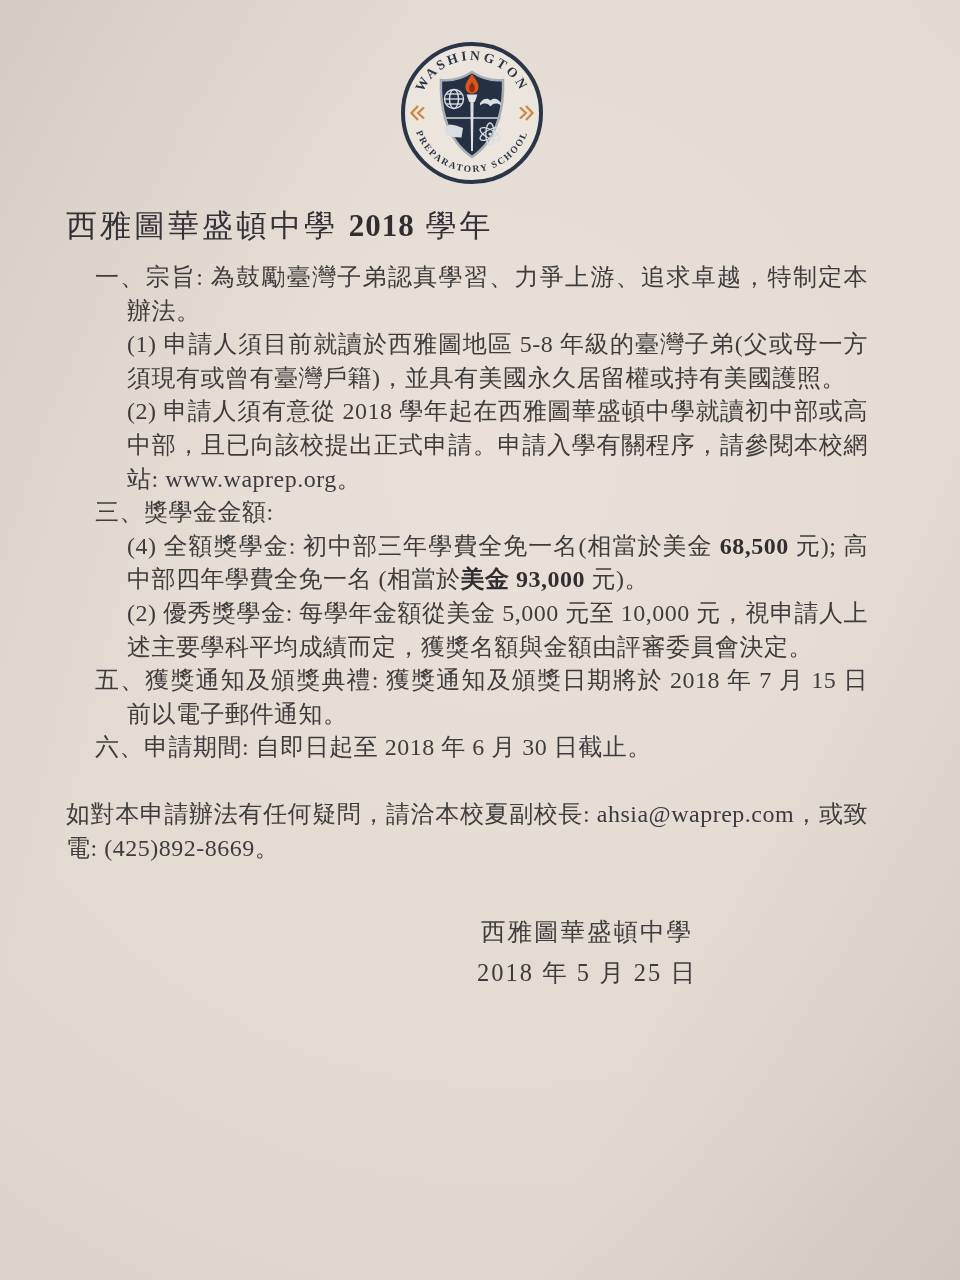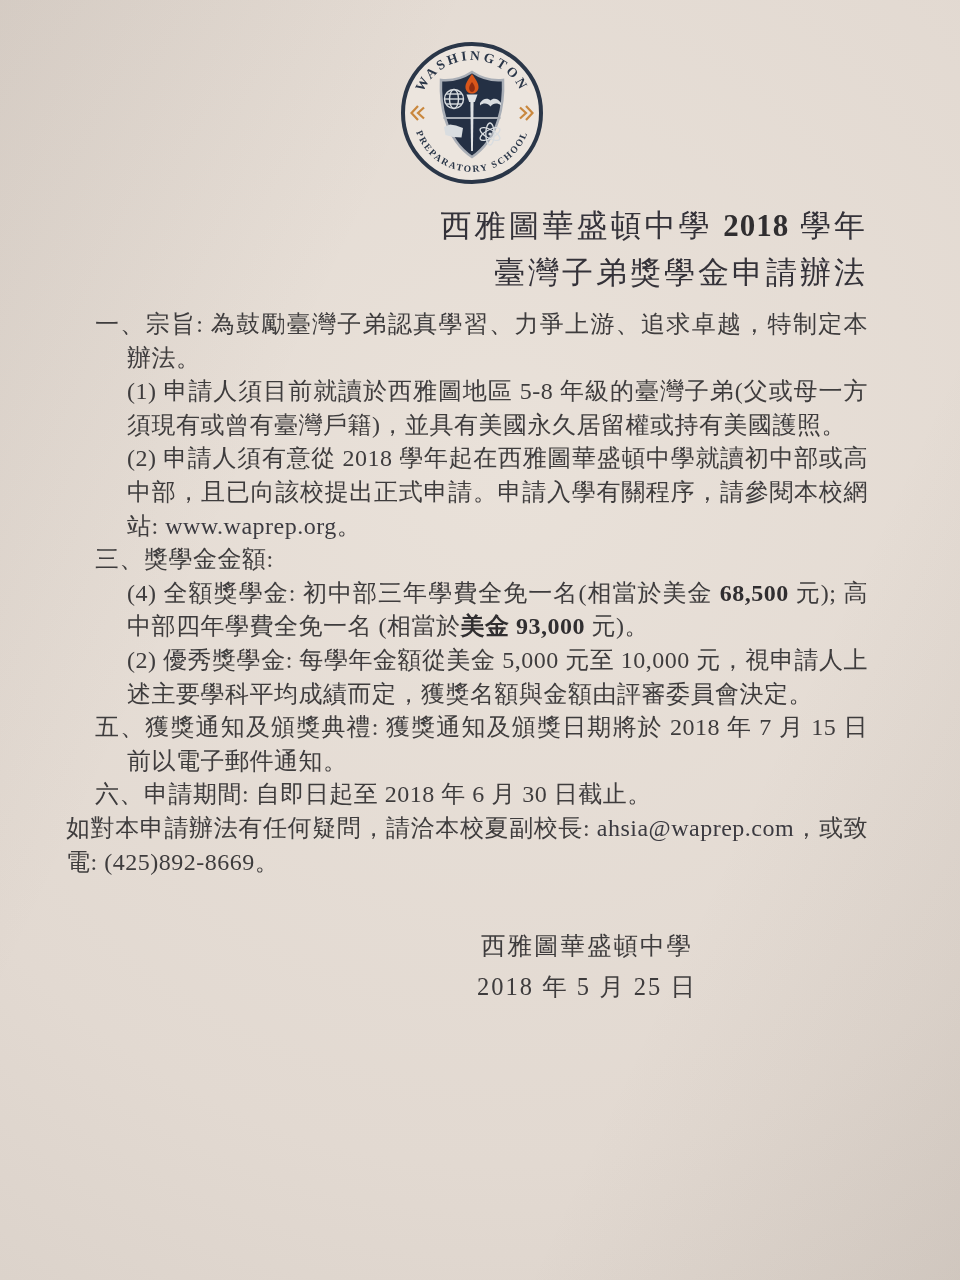--- a/index.html
+++ b/index.html
@@ -8,30 +8,30 @@
     margin: 0 auto;
     background:
       linear-gradient(115deg, rgba(96,84,74,0.10), rgba(0,0,0,0) 30%),
       linear-gradient(295deg, rgba(96,84,74,0.10), rgba(0,0,0,0) 28%),
       radial-gradient(140% 110% at 52% 36%, #e9e1d9 0%, #e2d9d1 50%, #d6cdc5 88%, #cec5bd 100%);
     font-family: "Liberation Serif", "DejaVu Serif", serif;
     color: #3e3c3d;
   }
   .content { padding: 38px 92px 0 66px; }
   .logo-wrap { width: 150px; height: 150px; margin: 0 auto; transform: translateX(5px); }
-  .title { text-align: right; margin-top: 14px; font-size: 31px; line-height: 47px;
+  .title { text-align: left; margin-top: 14px; font-size: 31px; line-height: 47px;
            letter-spacing: 3px; color: #343239; }
   .title b { letter-spacing: 1px; }
   p { margin: 0; }
   .list { margin-left: 29px; margin-top: 12px; }
   .li, .sub, .closing { font-size: 24px; line-height: 33.6px; text-align: justify;
                         letter-spacing: 0.5px; }
   .li { padding-left: 32px; text-indent: -32px; }
   .sub { margin-left: 32px; }
-  .closing { }
+  .closing { margin-top: 33px; }
   b { font-weight: bold; color: #302e30; }
   .doclink { color: #3b3a40; text-underline-offset: 4px;
              text-decoration-thickness: 1.5px; cursor: pointer; }
   .signature { margin-top: 46px; text-align: center; transform: translateX(120px);
                font-size: 24.5px; line-height: 41px; letter-spacing: 2px; }
   svg text { font-family: "Liberation Serif", "DejaVu Serif", serif; font-weight: bold; }
 </style>
 </head>
 <body>
 
@@ -82,21 +82,20 @@
           <path d="M73.4,64 L76.6,64 L75.9,113 L74.1,113 Z" fill="#dfe2e4"></path>
           <path d="M69.5,56.5 L80.5,56.5 L77.8,64 L72.2,64 Z" fill="#dfe2e4"></path>
           <path d="M75,36 C78.5,41 82,45.5 81.5,50 C81,53.5 78.3,55.5 75,55.5 C71.7,55.5 69,53.5 68.5,50 C68,45.5 71.5,41 75,36 Z" fill="#d9561a"></path>
           <path d="M75,44 C76.8,46.5 78.2,48.8 77.8,51 C77.5,53 76.3,54 75,54 C73.7,54 72.5,53 72.2,51 C71.8,48.8 73.2,46.5 75,44 Z" fill="#8f2c10"></path>
         </g>
       </svg>
     </div>
 
     <div class="title">
       <div><span>西雅圖華盛頓中學 </span><b>2018</b><span> 學年</span></div>
-      <div>臺灣子弟獎學金申請辦法</div>
     </div>
 
     <div class="list">
       <p class="li"><span>一、</span><span>宗旨: 為鼓勵臺灣子弟認真學習、力爭上游、追求卓越，特制定本辦法。</span></p>
 
       <p class="sub">(1) 申請人須目前就讀於西雅圖地區 5-8 年級的臺灣子弟(父或母一方須現有或曾有臺灣戶籍)，並具有美國永久居留權或持有美國護照。</p>
       <p class="sub"><span>(2) 申請人須有意從 2018 學年起在西雅圖華盛頓中學就讀初中部或高中部，且已向該校提出正式申請。申請入學有關程序，請參閱本校網站: </span><a class="doclink">www.waprep.org</a><span>。</span></p>
 
       <p class="li"><span>三、</span><span>獎學金金額:</span></p>
       <p class="sub"><span>(4) 全額獎學金: 初中部三年學費全免一名(相當於美金 </span><b>68,500</b><span> 元); 高中部四年學費全免一名 (相當於</span><b>美金 93,000</b><span> 元)。</span></p>

